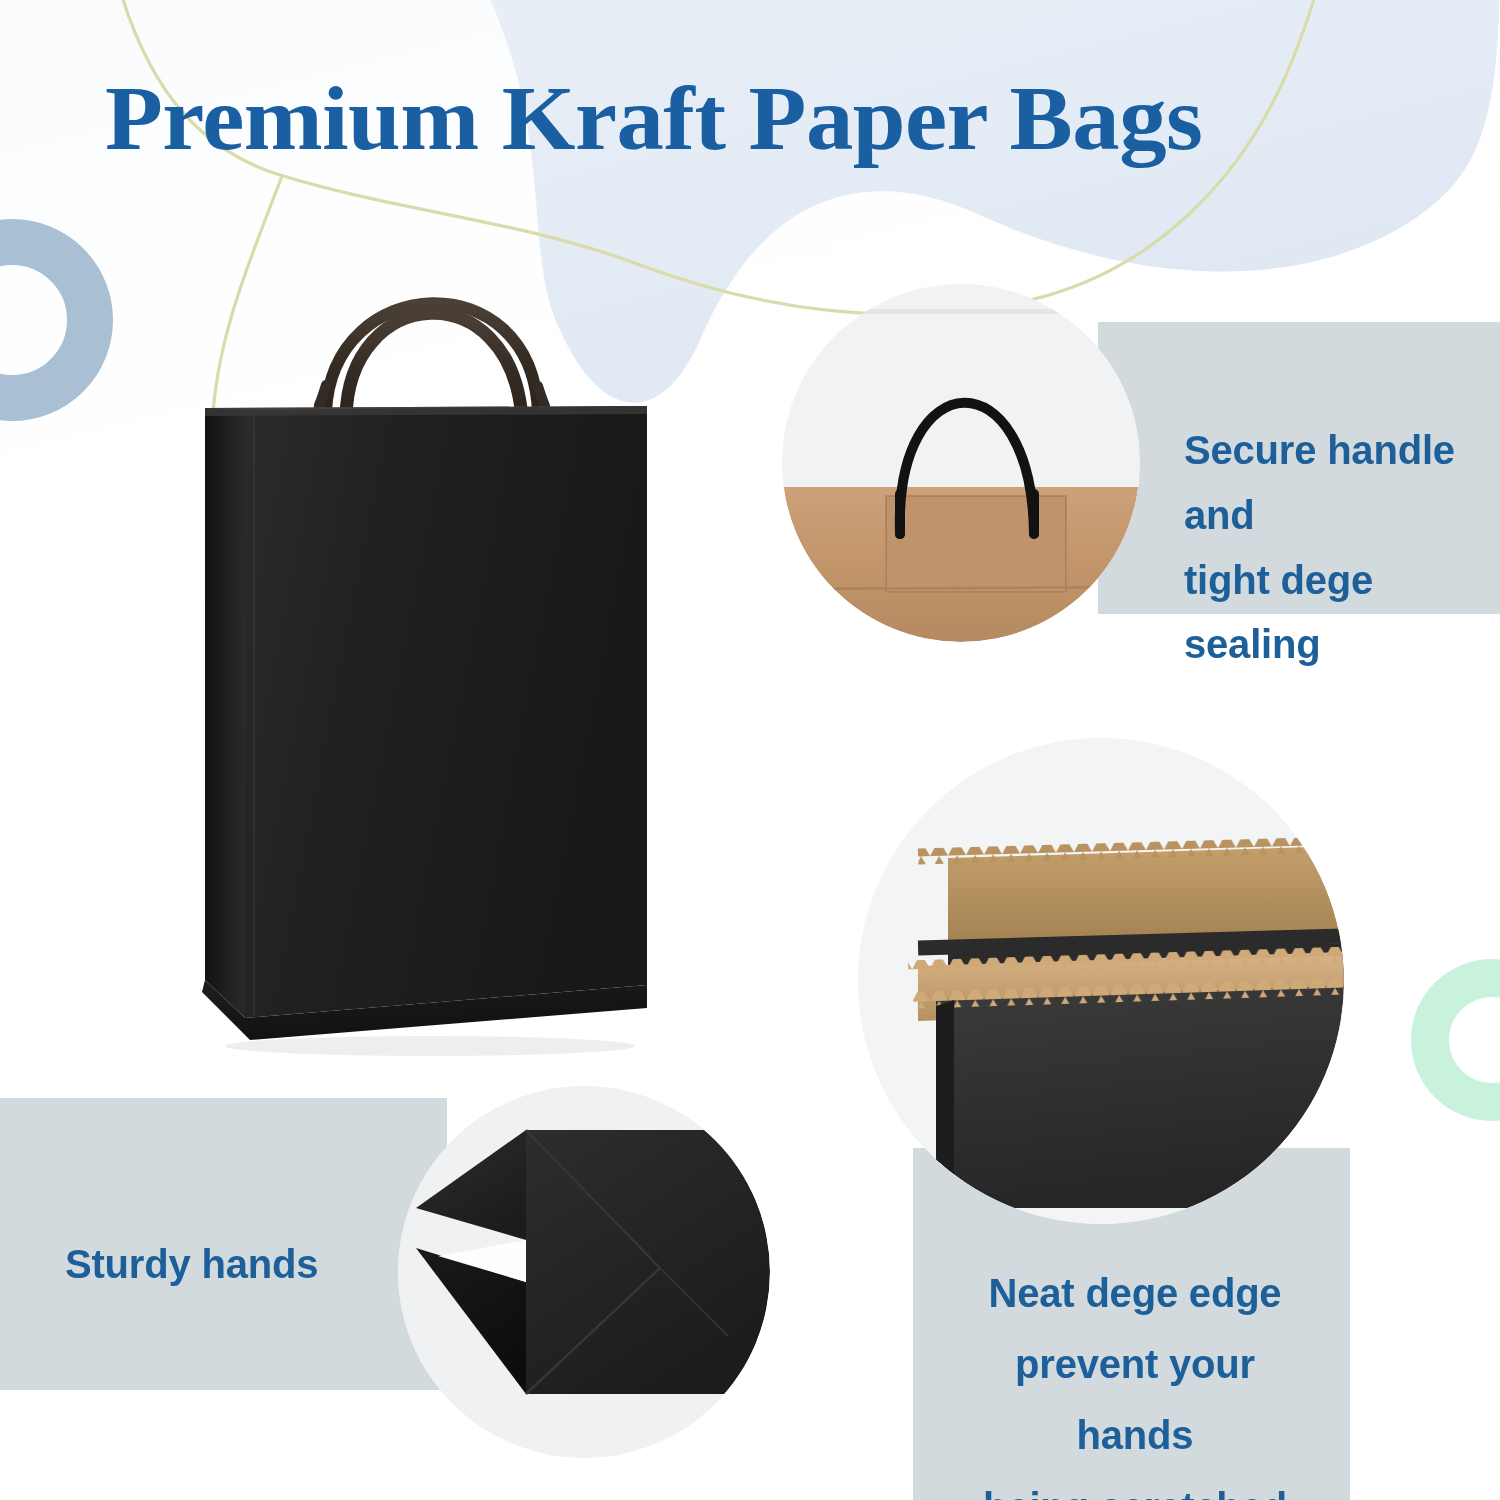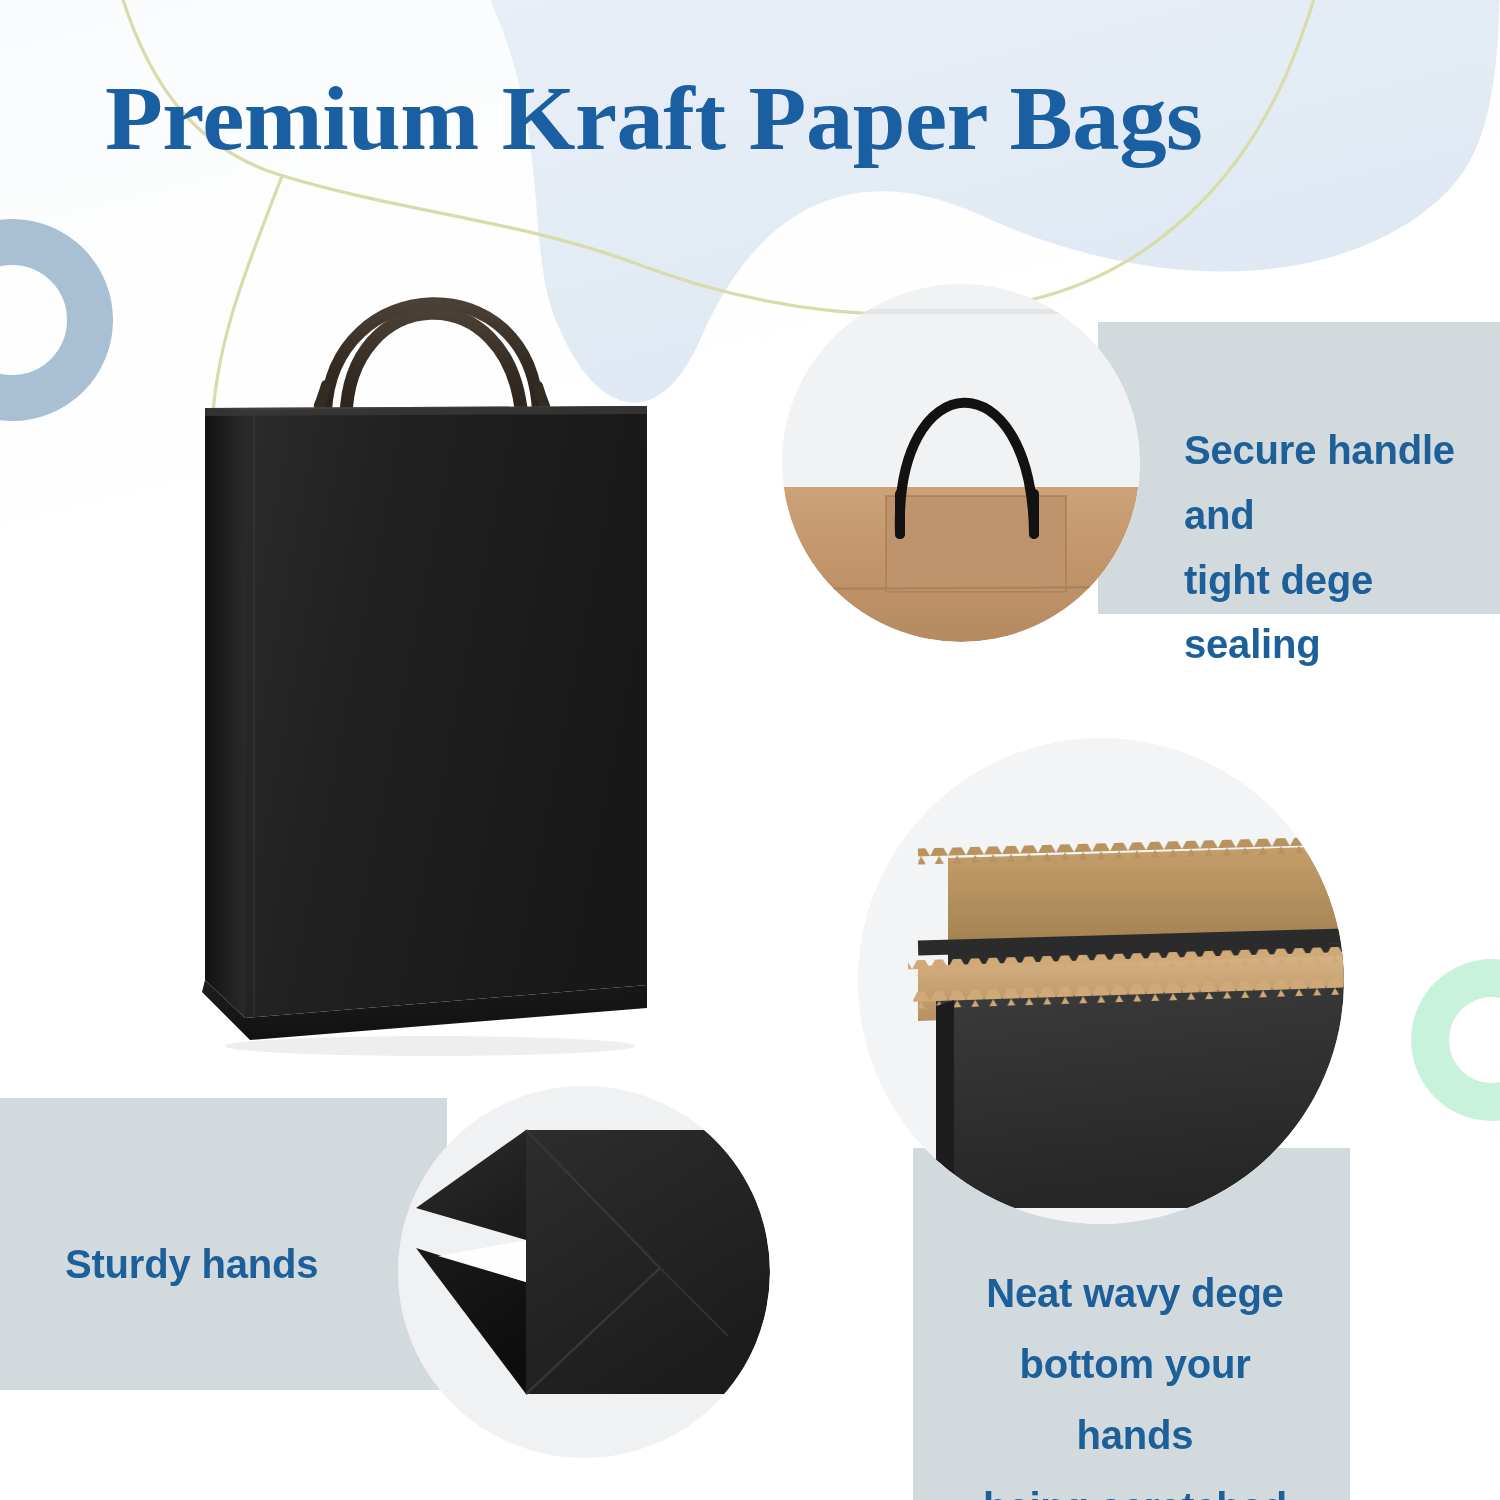--- a/index.html
+++ b/index.html
@@ -261,18 +261,18 @@
   <div class="caption" id="cap-handle">
     <div>Secure handle and</div>
     <div>tight dege sealing</div>
   </div>
 
   <div class="caption" id="cap-bottom">
     <div>Sturdy hands</div>
   </div>
 
   <div class="caption" id="cap-wavy">
-    <div>Neat wavy dege</div>
-    <div>bottom your hands</div>
+    <div>Neat dege edge</div>
+    <div>prevent your hands</div>
     <div>being scratched</div>
   </div>
 
 </div>
 
 </body></html>

